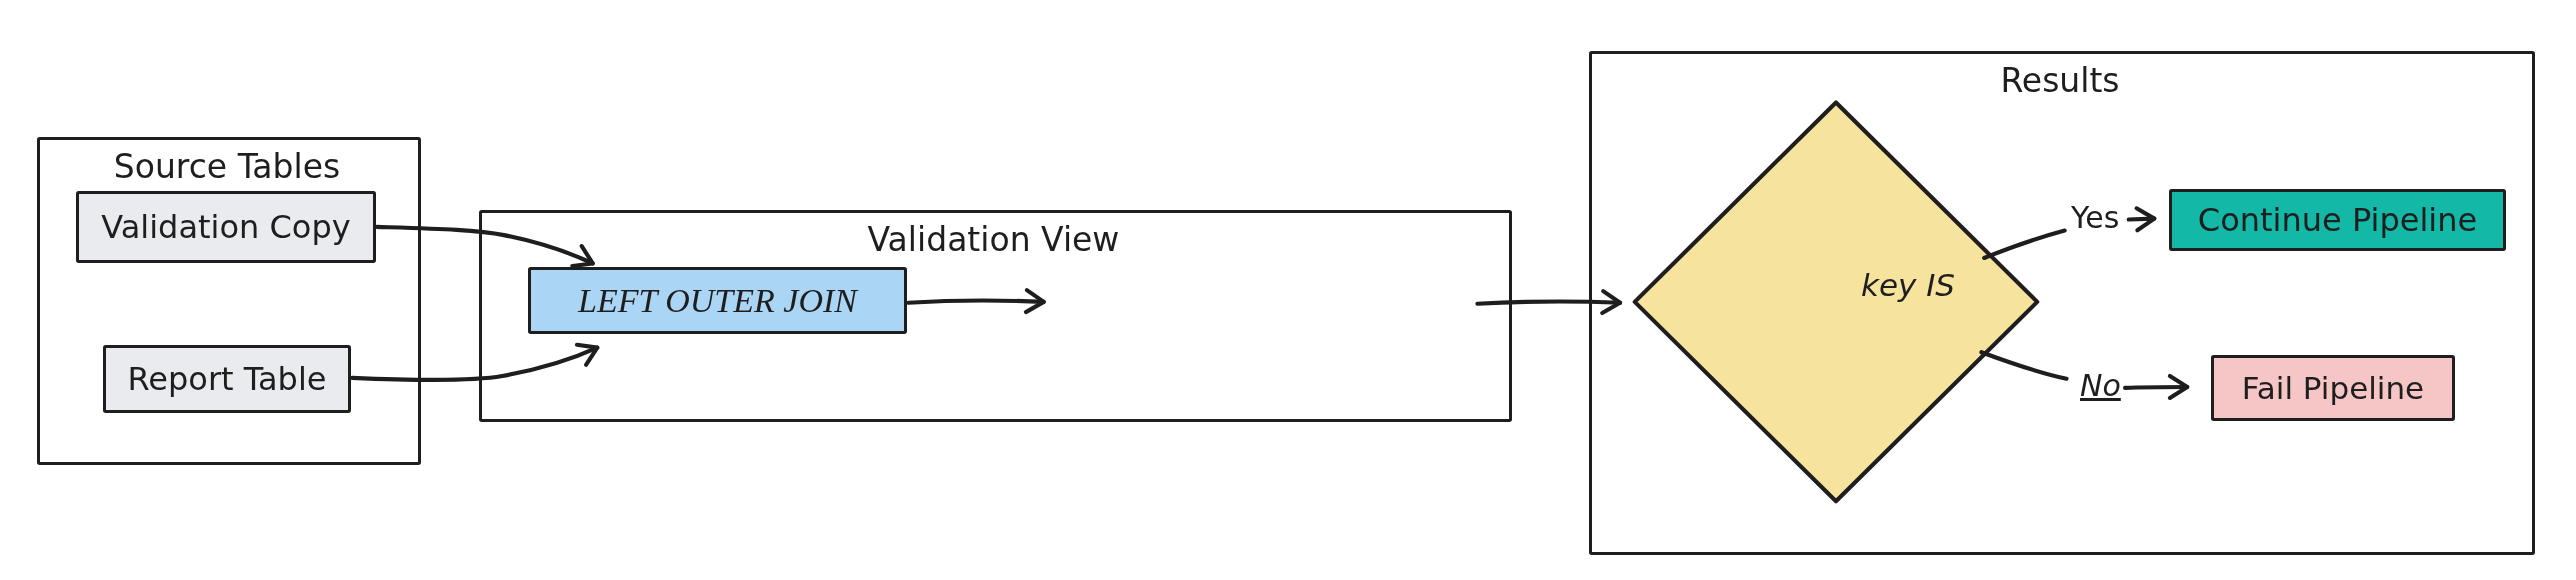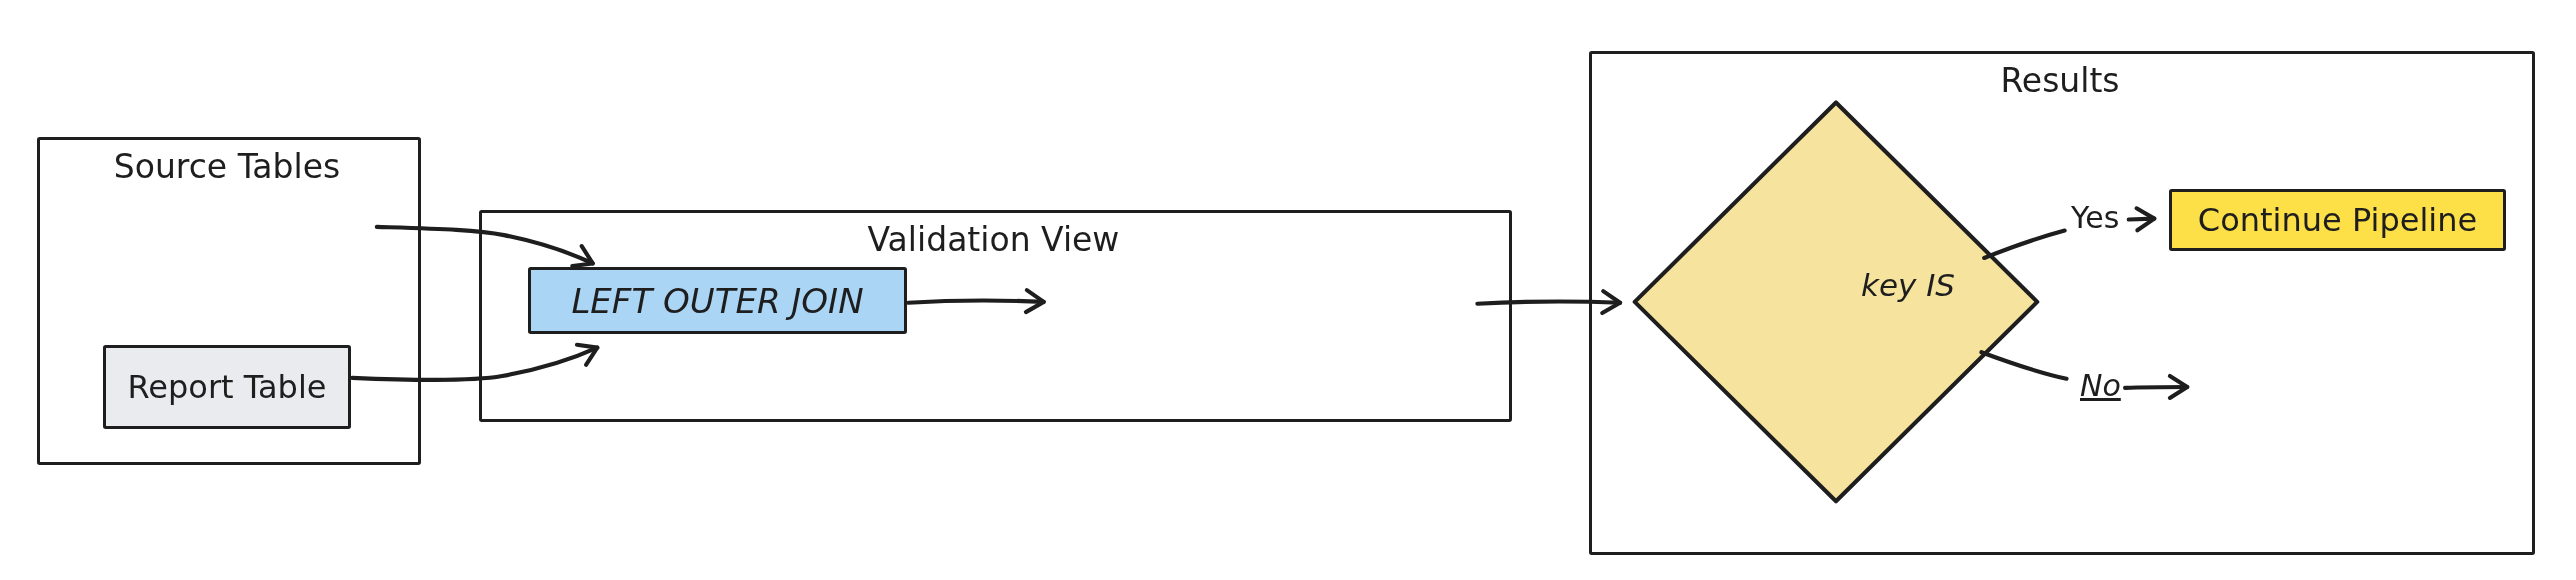--- a/index.html
+++ b/index.html
@@ -57,26 +57,26 @@
     border: 3.7px solid #1e1e1e;
     border-radius: 2.7px;
     box-sizing: border-box;
     display: flex;
     align-items: center;
     justify-content: center;
     font-size: 32px;
     white-space: nowrap;
   }
   .node.gray  { background: #e9ebee; }
-  .node.blue  { background: #abd5f5; }
-  .node.green { background: #fde047; }
+  .node.blue  { background: #abd5f5; font-family: Liberation Serif, serif; }
+  .node.green { background: #14b8a6; }
   .node.pink  { background: #f6c6c6; }
 
   #node-validation-copy     { left: 76px;   top: 191px; width: 300px; height: 72px; }
-  #node-report-table        { left: 103px;  top: 345px; width: 248px; height: 84px; }
+  #node-report-table        { left: 103px;  top: 345px; width: 248px; height: 68px; }
   #node-left-outer-join     { left: 528px;  top: 267px; width: 379px; height: 67px;
                               font-style: italic; font-size: 34px; }
   #node-report-compare-view { left: 1061px; top: 271px; width: 417px; height: 60px; }
   #node-continue-pipeline   { left: 2169px; top: 189px; width: 337px; height: 62px; }
   #node-fail-pipeline       { left: 2211px; top: 355px; width: 244px; height: 66px; font-size: 31px; }
 
   
   .diamond-label {
     position: absolute;
     z-index: 3;
@@ -136,34 +136,40 @@
 
     <path d="M 2168 282 C 2198 270 2230 259 2256 252" fill="none" stroke="#1e1e1e" stroke-width="4.5" stroke-linecap="round"></path>
 
     <path d="M 2326 240 L 2354 239" fill="none" stroke="#1e1e1e" stroke-width="4.5" stroke-linecap="round" marker-end="url(#arrowhead)"></path>
 
     <path d="M 2165 385 C 2200 398 2230 408 2258 414" fill="none" stroke="#1e1e1e" stroke-width="4.5" stroke-linecap="round"></path>
 
     <path d="M 2322 424 C 2345 423 2370 423 2390 423" fill="none" stroke="#1e1e1e" stroke-width="4.5" stroke-linecap="round" marker-end="url(#arrowhead)"></path>
   </svg>
 
+  <div class="node gray" id="node-validation-copy">
+    <span>Validation Copy</span>
+  </div>
 
   <div class="node gray" id="node-report-table">
     <span>Report Table</span>
   </div>
 
   <div class="node blue" id="node-left-outer-join">
     <span>LEFT OUTER JOIN</span>
   </div>
 
 
   <div class="node green" id="node-continue-pipeline">
     <span>Continue Pipeline</span>
   </div>
 
+  <div class="node pink" id="node-fail-pipeline">
+    <span>Fail Pipeline</span>
+  </div>
 
   <div class="diamond-label">
     <div>key IS</div>
   </div>
 
   <div class="edge-label" id="yes-label">Yes</div>
   <div class="edge-label" id="no-label">No</div>
 
 </div>
 

